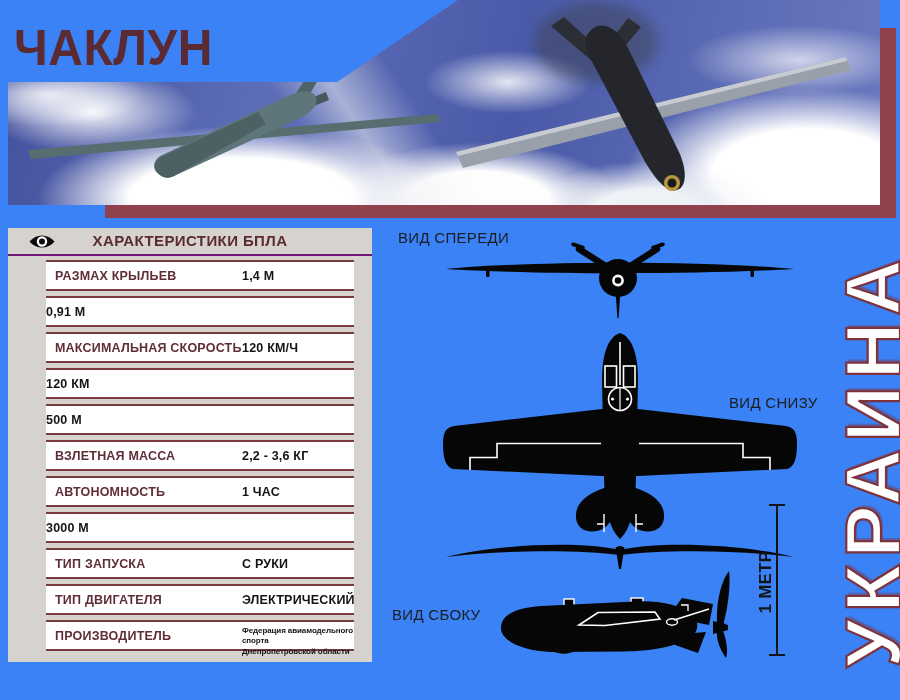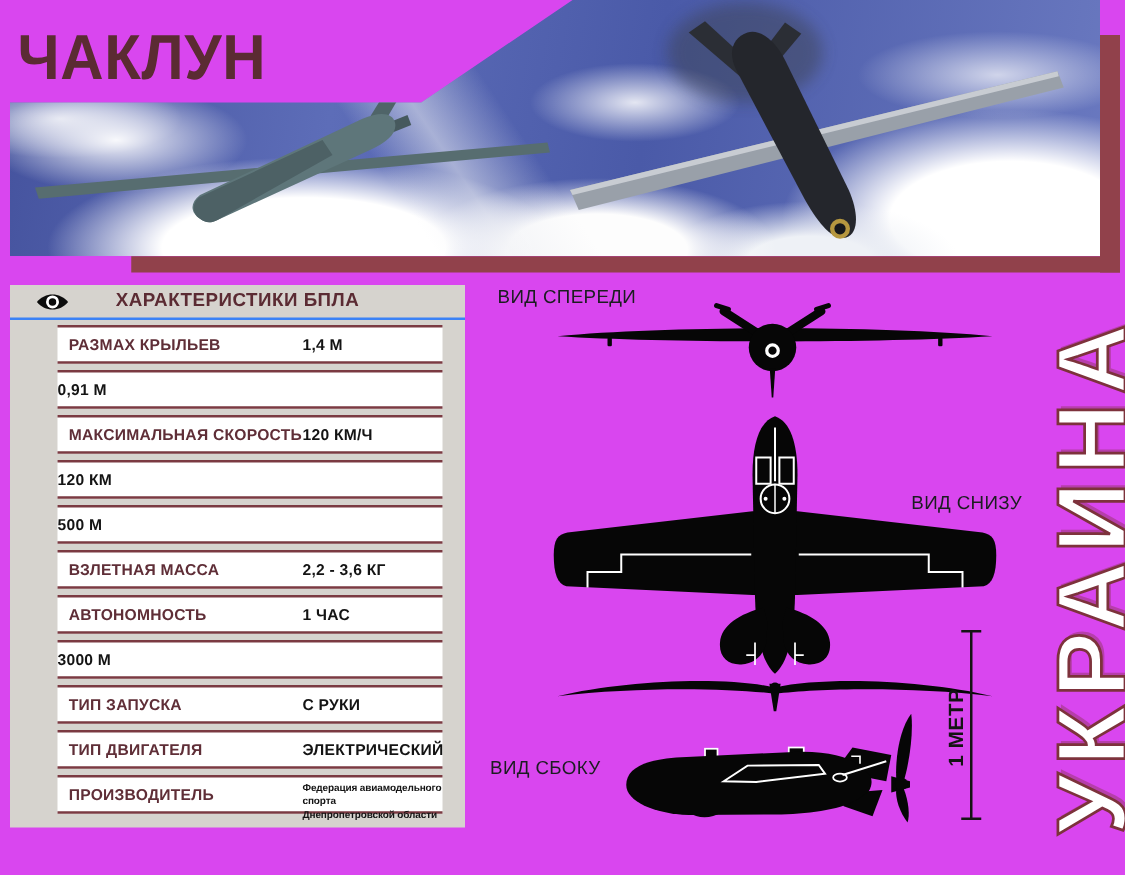--- a/index.html
+++ b/index.html
@@ -1,17 +1,17 @@
 <!DOCTYPE html>
 <html><head>
 <meta charset="utf-8">
 <style>
   html,body{margin:0;padding:0;background:#fff;}
   body{font-family:"Liberation Sans","DejaVu Sans",sans-serif;}
-  .page{position:relative;width:900px;height:700px;background:#d946ef;overflow:hidden;}
+  .page{position:relative;width:900px;height:700px;background:#3b82f6;overflow:hidden;}
 
   
   .title{position:absolute;left:14px;top:18px;font-size:48px;font-weight:700;
          color:#5b2b33;letter-spacing:.5px;transform:scaleY(1.06);transform-origin:left top;}
 
   
   .photo{position:absolute;left:8px;top:0;width:872px;height:205px;
          clip-path:polygon(0px 82px,329px 82px,450px 0px,872px 0px,872px 205px,0px 205px);}
   .sky{position:absolute;inset:0;
     background-image:
@@ -26,21 +26,21 @@
       radial-gradient(ellipse 140px 45px at 40px 95px, rgba(255,255,255,.8), rgba(255,255,255,0) 70%),
       linear-gradient(100deg,#44529d 0%,#5d6db8 30%,#4a5aa8 58%,#6a79c0 100%);}
   .drones{position:absolute;inset:0;}
 
   
   .frame-bottom{position:absolute;left:105px;top:205px;width:791px;height:13px;background:#91414b;}
   .frame-right{position:absolute;left:880px;top:28px;width:16px;height:190px;background:#91414b;}
 
   
   .panel{position:absolute;left:8px;top:228px;width:364px;height:434px;background:#d6d3ce;}
-  .panel-header{position:relative;height:26px;line-height:26px;border-bottom:2px solid #3b82f6;
+  .panel-header{position:relative;height:26px;line-height:26px;border-bottom:2px solid #701a75;
                 text-align:center;font-size:15px;font-weight:700;color:#5b2b33;letter-spacing:.4px;}
   .eye{position:absolute;left:20px;top:4px;width:28px;height:19px;}
   .rows{margin:4px 0 0 18px;width:308px;padding-left:20px;}
   .spec-row{background:#ffffff;border-top:2px solid #7b3a42;border-bottom:2px solid #7b3a42;
             height:27px;margin-bottom:5px;display:flex;align-items:center;}
   .spec-label{width:187px;padding-left:9px;font-size:12.5px;font-weight:700;color:#5f2e37;letter-spacing:.2px;flex:none;}
   .spec-value{flex:1;font-size:12.5px;font-weight:700;color:#141414;letter-spacing:.2px;}
   .spec-value.small{font-size:8px;line-height:1.3;white-space:pre-line;letter-spacing:-.1px;margin-top:12px;}
 
   

